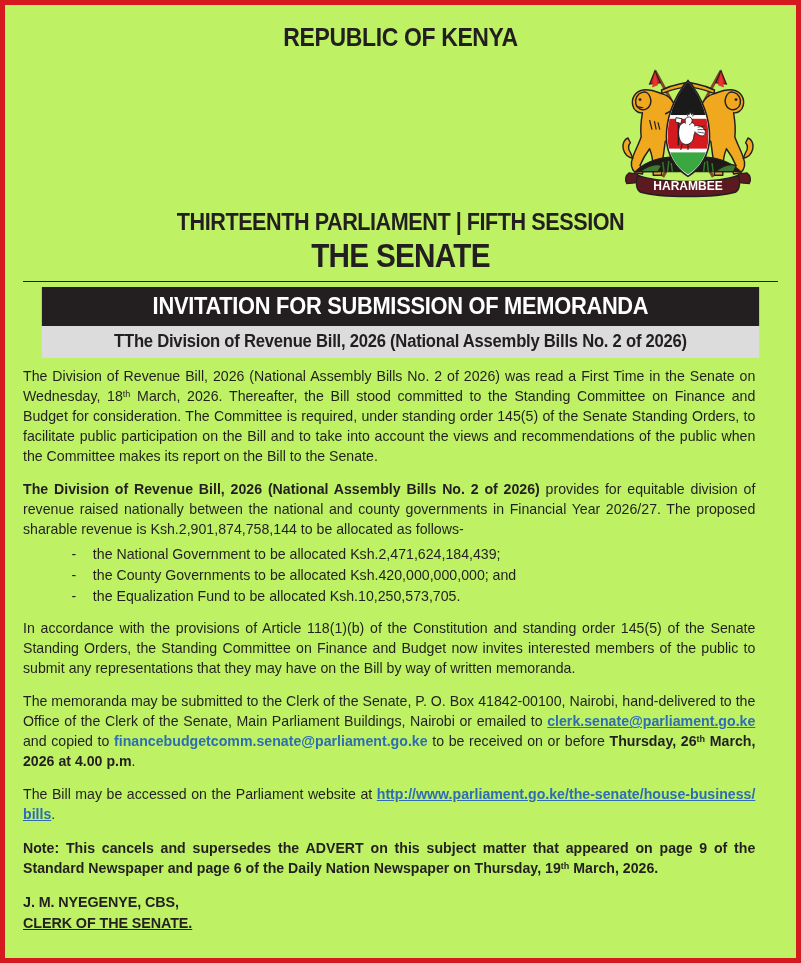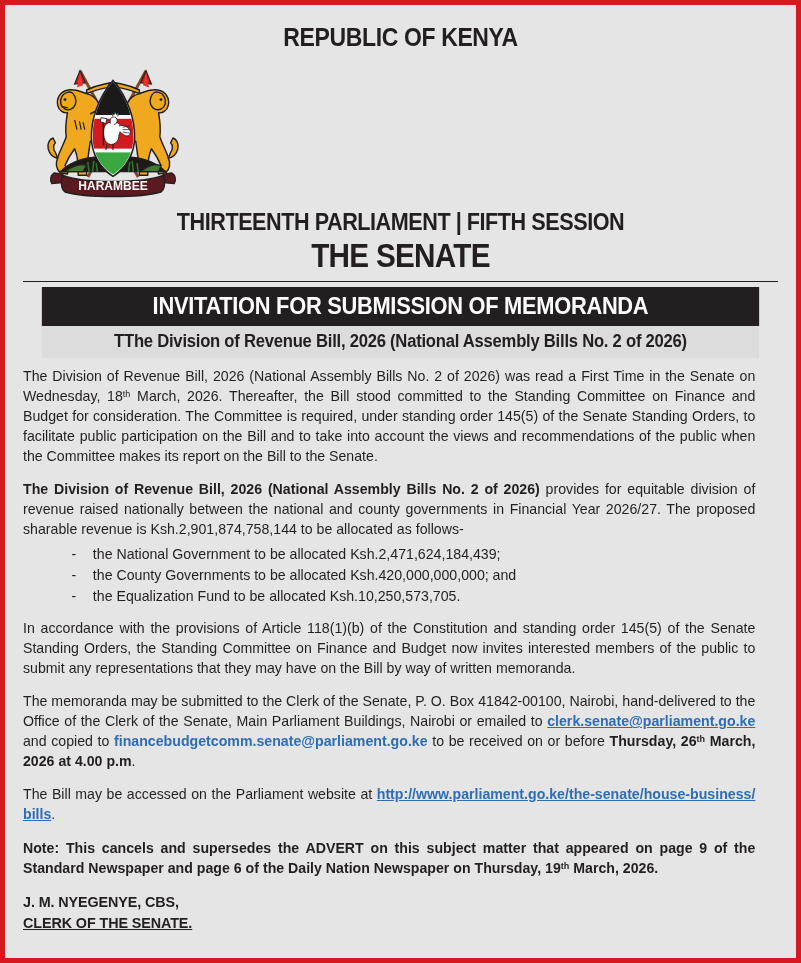--- a/index.html
+++ b/index.html
@@ -10,21 +10,21 @@
   }
   body {
     font-family: "Liberation Sans", sans-serif;
     -webkit-font-smoothing: antialiased;
   }
   .page {
     position: relative;
     width: 801px;
     height: 963px;
     box-sizing: border-box;
-    background: #e5e5e5;
+    background: #bef264;
     border: 5px solid #d4191f;
     overflow: hidden;
   }
   .inner {
     box-sizing: border-box;
     padding: 12px 18px 10px 18px;
     height: 100%;
   }
 
   
@@ -32,21 +32,21 @@
     text-align: center;
     font-weight: bold;
     font-size: 25px;
     letter-spacing: -0.4px;
     color: #231f20;
     transform: scaleX(0.92);
     margin: 6px 0 2px 0;
   }
   .crest-wrap {
     display: flex;
-    justify-content: flex-start;
+    justify-content: flex-end;
     align-items: center;
     margin: 2px 0 4px 0;
   }
   .parliament {
     text-align: center;
     font-weight: bold;
     font-size: 24px;
     letter-spacing: -0.5px;
     color: #231f20;
     transform: scaleX(0.9);

